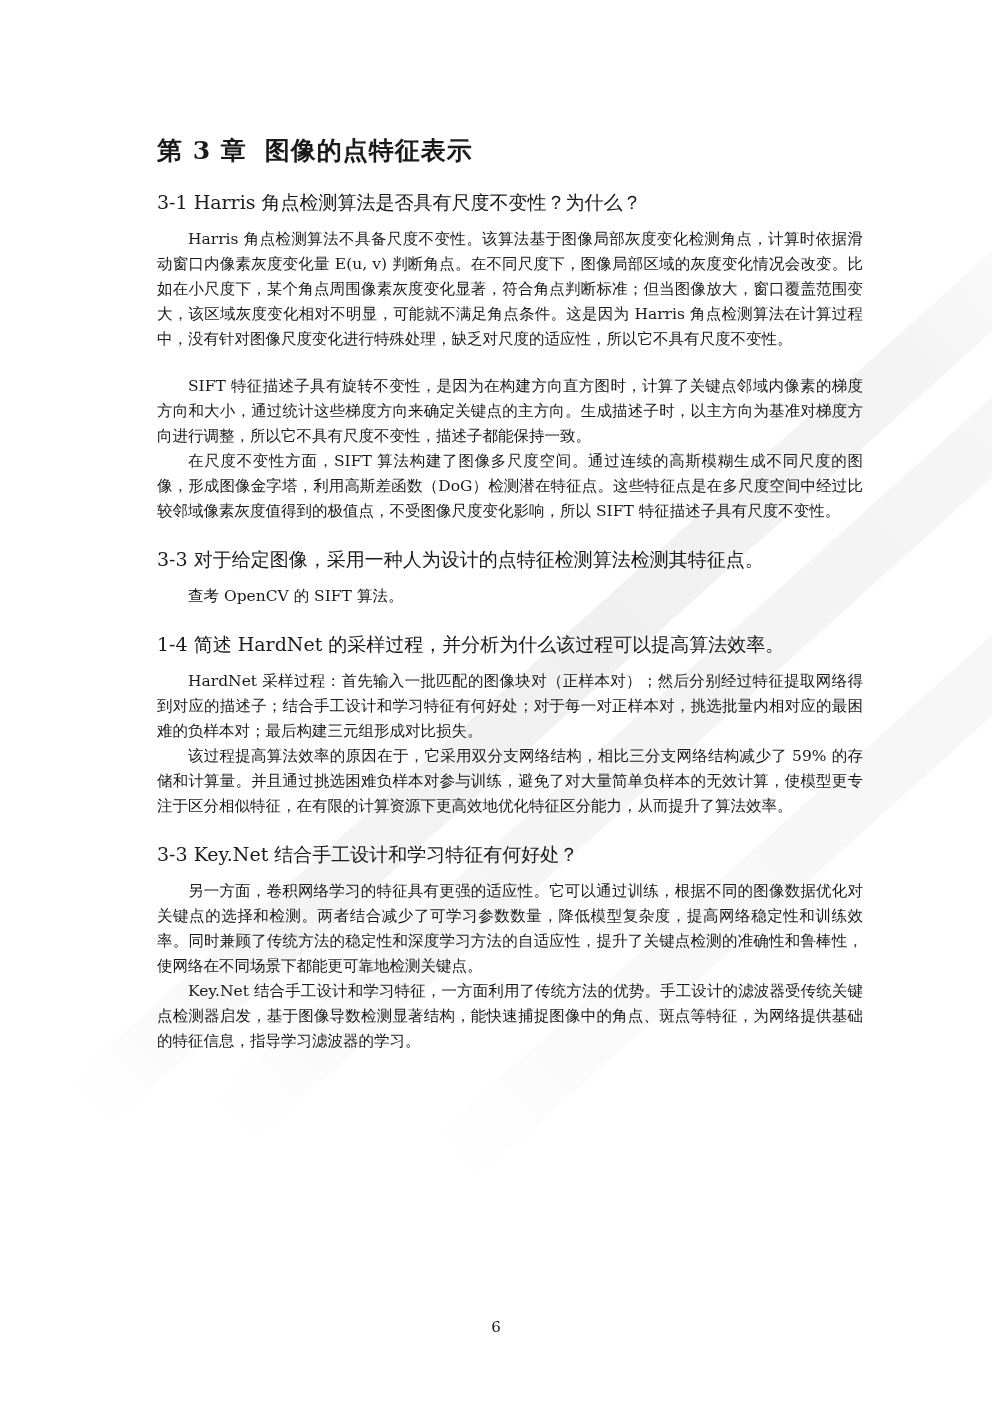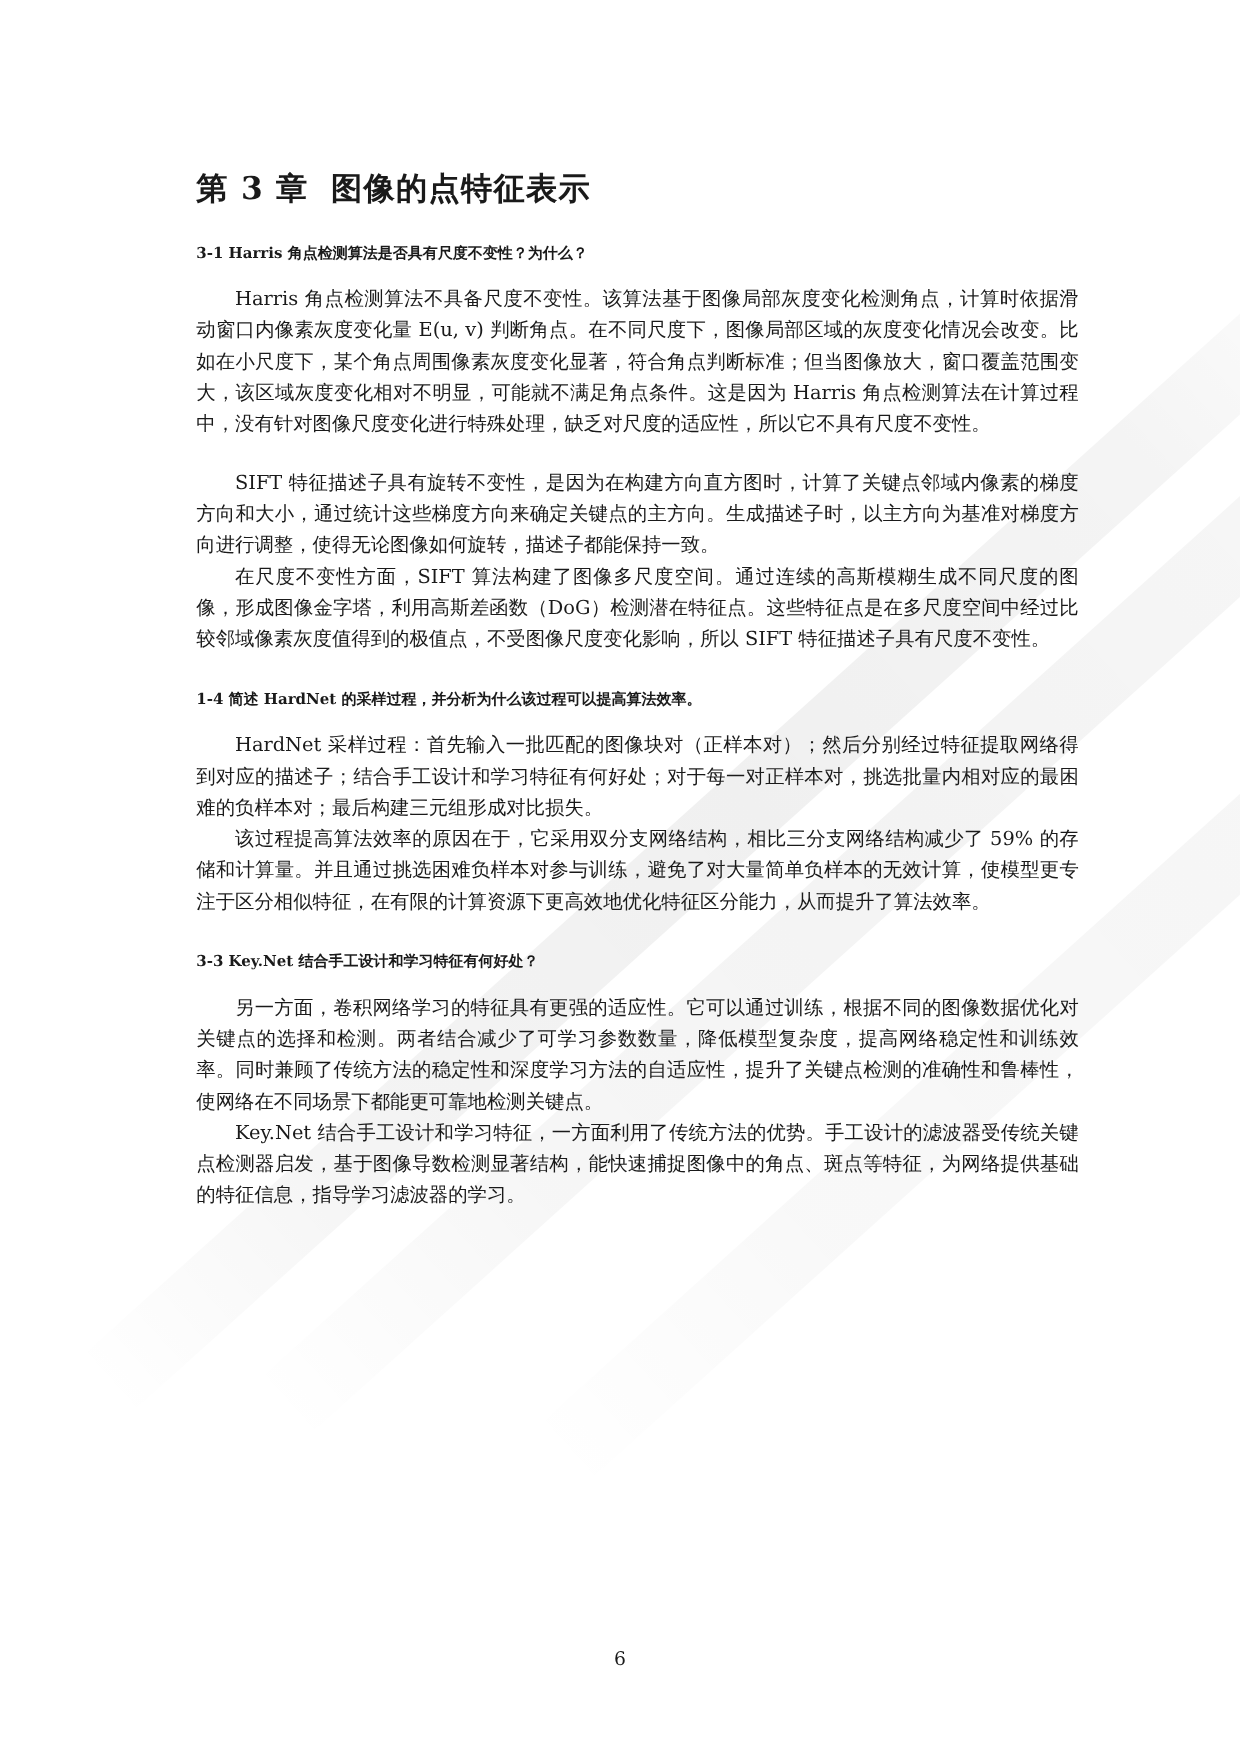--- a/index.html
+++ b/index.html
@@ -19,21 +19,21 @@
   }
   .page {
     position: absolute; left: 157px; top: 110px; width: 706px; margin-top: 24px;
   }
   .chapter-title {
     font-family: "DejaVu Serif", serif; font-weight: bold;
     font-size: 25px; margin: 0 0 22px 0; letter-spacing: 1px;
   }
   .chapter-title .num { margin-right: 18px; }
   .q-title {
-    font-weight: bold; font-size: 12px; margin: 0 0 12px 0; line-height: 26px;
+    font-weight: normal; font-size: 19px; margin: 0 0 12px 0; line-height: 26px;
   }
   .para {
     font-size: 15.5px; line-height: 25px; text-indent: 31px; margin: 0;
     text-align: justify;
   }
   .section { margin-bottom: 22px; }
   .page-number {
     position: absolute; top: 1318px; left: 0; width: 992px; text-align: center;
     font-size: 15px;
   }
@@ -51,24 +51,28 @@
   <h1 class="chapter-title">
     <span class="num">第 3 章</span><span>图像的点特征表示</span>
   </h1>
 
   <div class="section">
     <h2 class="q-title">3-1 Harris 角点检测算法是否具有尺度不变性？为什么？</h2>
     <p class="para">Harris 角点检测算法不具备尺度不变性。该算法基于图像局部灰度变化检测角点，计算时依据滑动窗口内像素灰度变化量 E(u, v) 判断角点。在不同尺度下，图像局部区域的灰度变化情况会改变。比如在小尺度下，某个角点周围像素灰度变化显著，符合角点判断标准；但当图像放大，窗口覆盖范围变大，该区域灰度变化相对不明显，可能就不满足角点条件。这是因为 Harris 角点检测算法在计算过程中，没有针对图像尺度变化进行特殊处理，缺乏对尺度的适应性，所以它不具有尺度不变性。</p>
   </div>
 
   <div class="section">
-    <p class="para">SIFT 特征描述子具有旋转不变性，是因为在构建方向直方图时，计算了关键点邻域内像素的梯度方向和大小，通过统计这些梯度方向来确定关键点的主方向。生成描述子时，以主方向为基准对梯度方向进行调整，使得无论图像如何旋转，描述子都能保持一致。</p>
+    <p class="para">SIFT 特征描述子具有旋转不变性，是因为在构建方向直方图时，计算了关键点邻域内像素的梯度方向和大小，通过统计这些梯度方向来确定关键点的主方向。生成描述子时，以主方向为基准对梯度方向进行调整，所以它不具有尺度不变性，描述子都能保持一致。</p>
     <p class="para">在尺度不变性方面，SIFT 算法构建了图像多尺度空间。通过连续的高斯模糊生成不同尺度的图像，形成图像金字塔，利用高斯差函数（DoG）检测潜在特征点。这些特征点是在多尺度空间中经过比较邻域像素灰度值得到的极值点，不受图像尺度变化影响，所以 SIFT 特征描述子具有尺度不变性。</p>
   </div>
 
+  <div class="section">
+    <h2 class="q-title">3-3 对于给定图像，采用一种人为设计的点特征检测算法检测其特征点。</h2>
+    <p class="para">查考 OpenCV 的 SIFT 算法。</p>
+  </div>
 
   <div class="section">
     <h2 class="q-title">1-4 简述 HardNet 的采样过程，并分析为什么该过程可以提高算法效率。</h2>
     <p class="para">HardNet 采样过程：首先输入一批匹配的图像块对（正样本对）；然后分别经过特征提取网络得到对应的描述子；结合手工设计和学习特征有何好处；对于每一对正样本对，挑选批量内相对应的最困难的负样本对；最后构建三元组形成对比损失。</p>
     <p class="para">该过程提高算法效率的原因在于，它采用双分支网络结构，相比三分支网络结构减少了 59% 的存储和计算量。并且通过挑选困难负样本对参与训练，避免了对大量简单负样本的无效计算，使模型更专注于区分相似特征，在有限的计算资源下更高效地优化特征区分能力，从而提升了算法效率。</p>
   </div>
 
   <div class="section">
     <h2 class="q-title">3-3 Key.Net 结合手工设计和学习特征有何好处？</h2>
     <p class="para">另一方面，卷积网络学习的特征具有更强的适应性。它可以通过训练，根据不同的图像数据优化对关键点的选择和检测。两者结合减少了可学习参数数量，降低模型复杂度，提高网络稳定性和训练效率。同时兼顾了传统方法的稳定性和深度学习方法的自适应性，提升了关键点检测的准确性和鲁棒性，使网络在不同场景下都能更可靠地检测关键点。</p>

